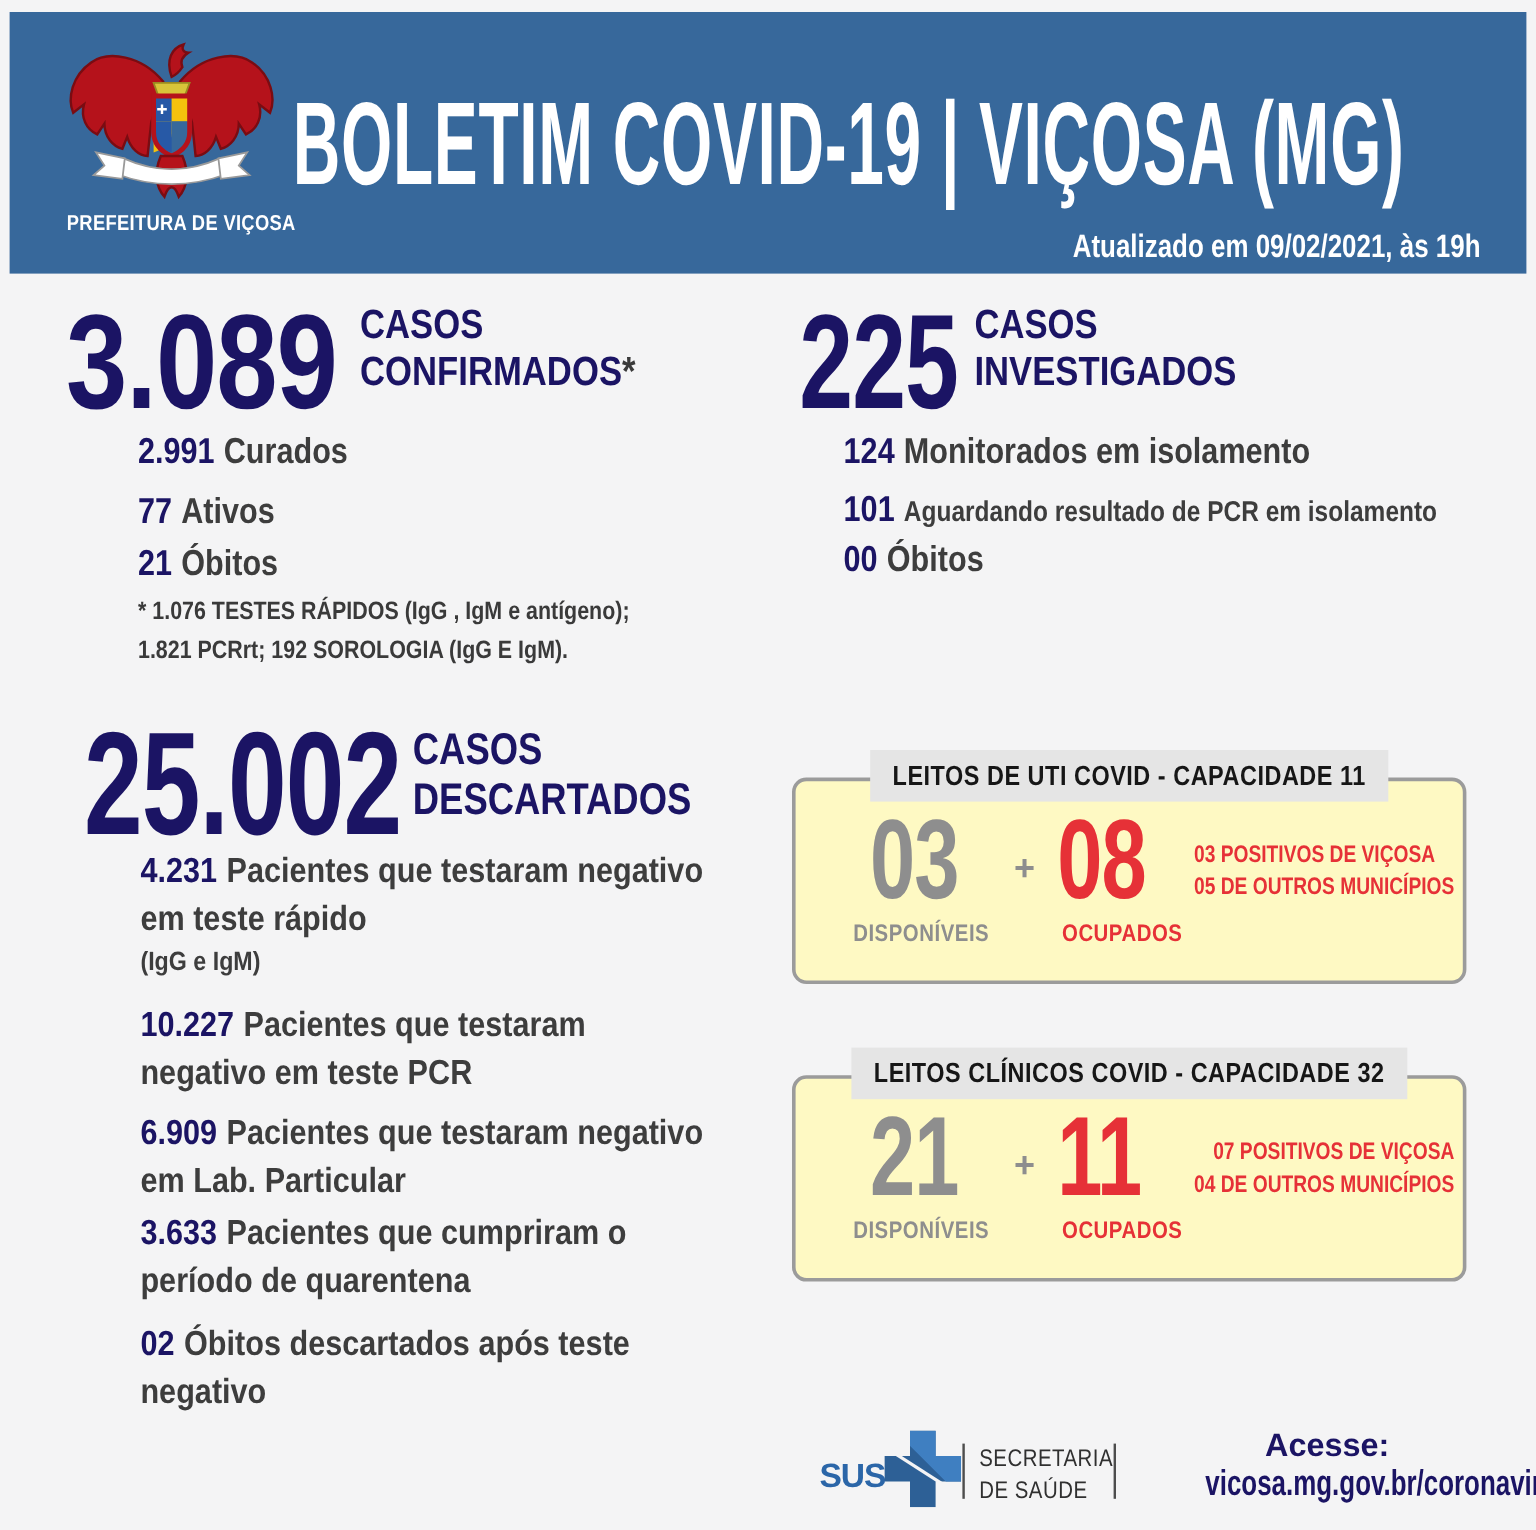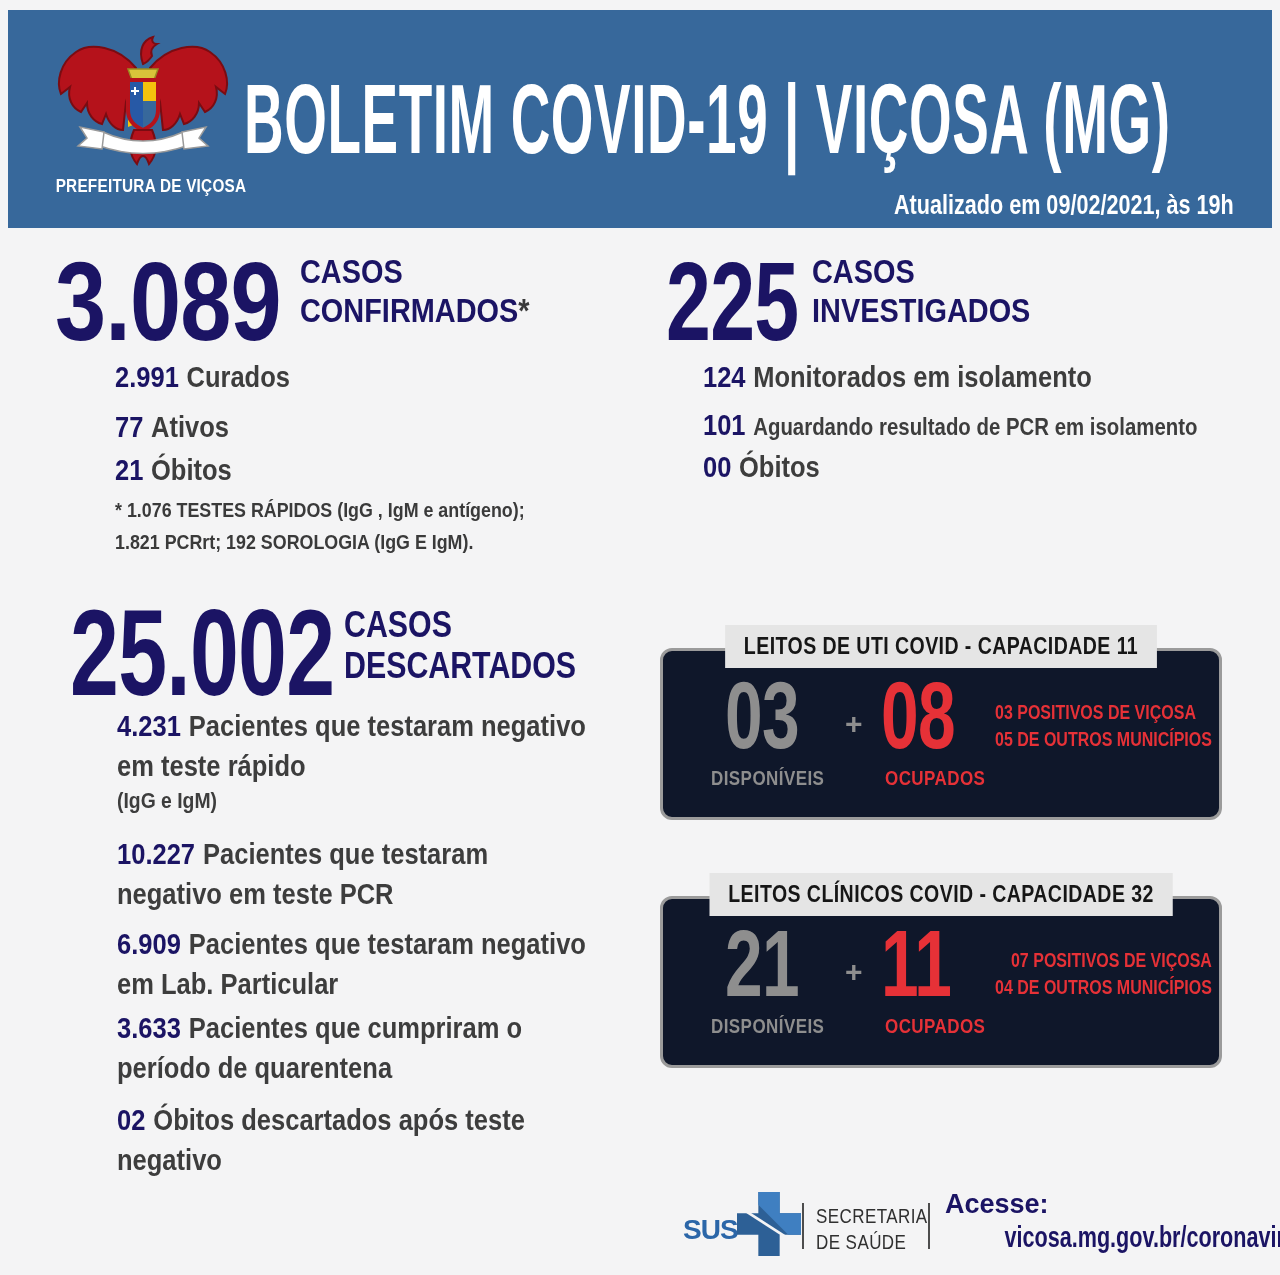--- a/index.html
+++ b/index.html
@@ -53,21 +53,21 @@
     position:absolute;left:117px;width:545px;font-size:29px;font-weight:bold;color:#3d3d3d;
     line-height:1.38;transform:scaleX(.88);transform-origin:0 0;
   }
   .d-item .num{color:#1b1464;margin-right:9px;}
   .d-item .sub{display:block;font-size:22px;}
   .d-item .sub:empty{display:none;}
   .d-item.narrow{width:470px;}
   
   .bed-card{
     position:absolute;left:660px;width:556px;height:166px;
-    border:3px solid #9b9b9b;border-radius:12px;background:#0f172a;
+    border:3px solid #9b9b9b;border-radius:12px;background:#fef9c3;
   }
   .bed-badge{
     position:absolute;left:50%;top:-26px;transform:translateX(-50%) scaleX(.85);
     background:#e5e5e5;padding:8px 22px;font-size:23px;font-weight:bold;color:#161616;
     white-space:nowrap;letter-spacing:.5px;
   }
   .bed-num{
     position:absolute;font-size:94px;font-weight:bold;line-height:1;
     transform:scaleX(.72);transform-origin:0 0;letter-spacing:-1px;
   }
@@ -87,21 +87,21 @@
   
   .sus-text{
     position:absolute;left:683px;top:1214px;font-size:28px;font-weight:bold;color:#2b66a8;
     letter-spacing:-1px;
   }
   .vdiv{position:absolute;width:2px;height:46px;background:#4d4d4d;top:1203px;}
   .secretaria{
     position:absolute;left:816px;top:1203px;font-size:20px;color:#303030;line-height:1.3;
     white-space:nowrap;transform:scaleX(.85);transform-origin:0 0;letter-spacing:.5px;
   }
-  .access{position:absolute;left:945px;top:1190px;width:322px;text-align:left;color:#1b1464;font-weight:bold;}
+  .access{position:absolute;left:945px;top:1190px;width:322px;text-align:center;color:#1b1464;font-weight:bold;}
   .access .a1{font-size:27px;line-height:1.1;}
   .access .a2{display:inline-block;font-size:30px;line-height:1.1;white-space:nowrap;
     transform:scaleX(.72);transform-origin:50% 0;}
 </style>
 </head>
 <body>
 
 <div class="page">
 
   <header class="band">

